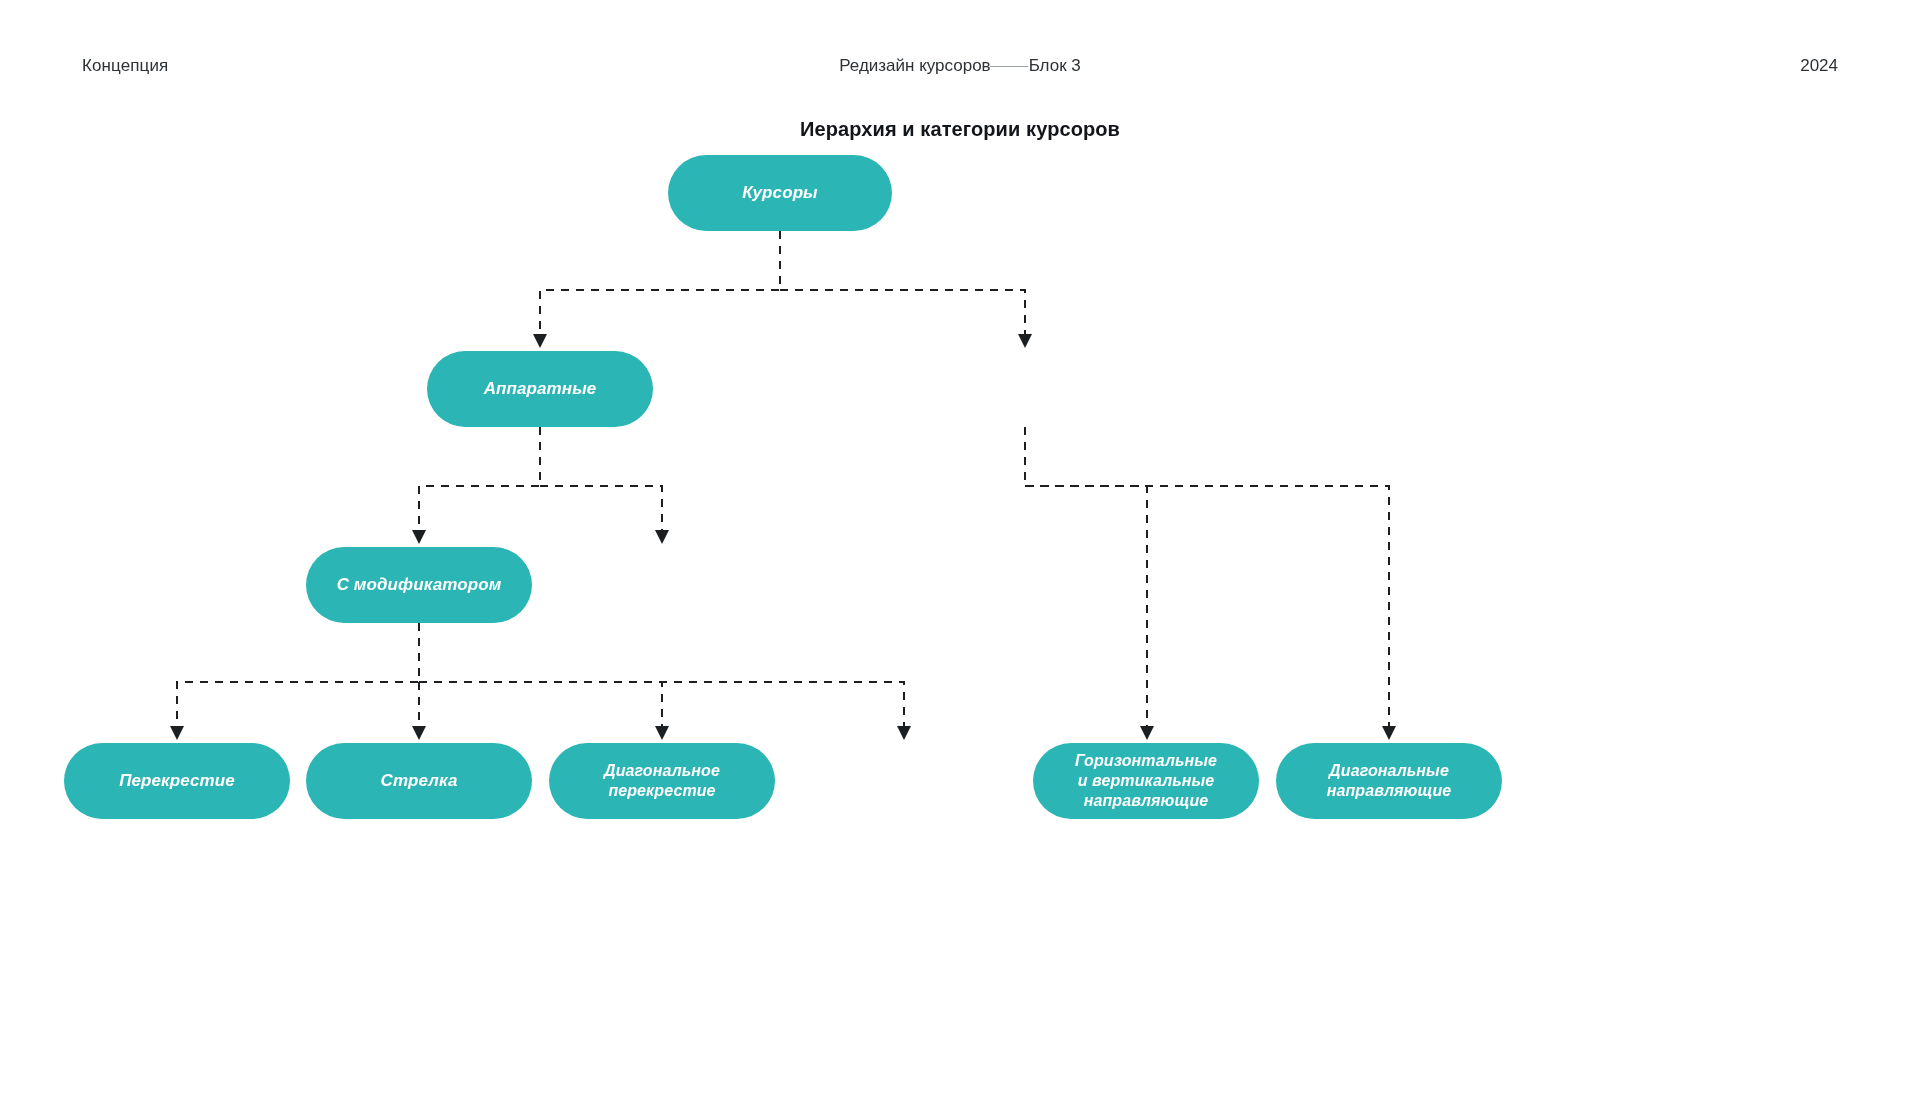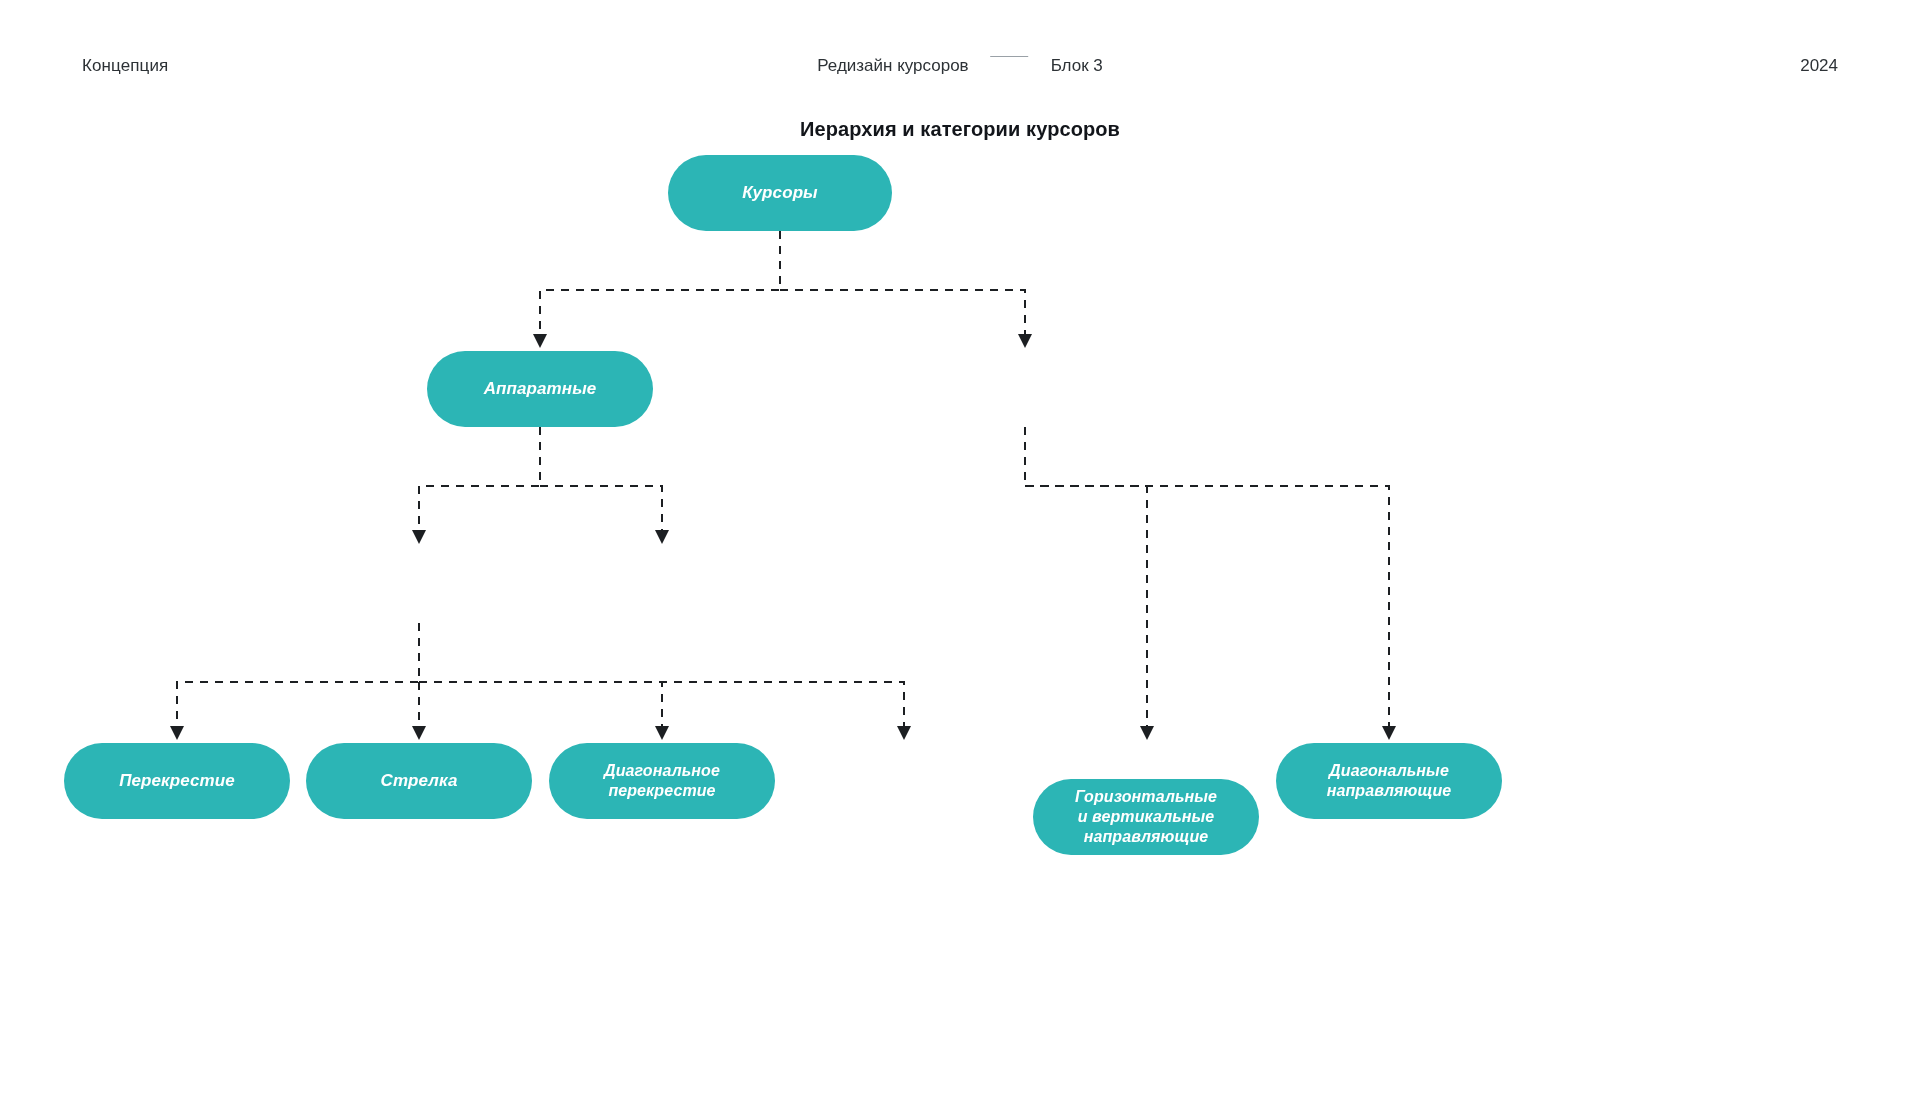--- a/index.html
+++ b/index.html
@@ -33,21 +33,22 @@
     font-size: 17px;
     color: #2d3236;
     letter-spacing: 0.1px;
   }
   .header-center {
     position: absolute;
     left: 50%;
     top: 56px;
     transform: translateX(-50%);
     display: flex;
-    gap: 22px;
+    align-items: center;
+    gap: 0;
     font-size: 17px;
     color: #2d3236;
     white-space: nowrap;
   }
   .header-dash {
     display: inline-block;
     width: 38px;
     height: 1px;
     background: #9aa1a7;
   }
@@ -145,28 +146,31 @@
         <path d="M1025,486 L1389,486 L1389,733" marker-end="url(#arrowhead)"></path>
       </g>
     </svg>
 
     <div class="node" style="left:668px; top:155px; width:224px; height:76px;">
         <span>Курсоры</span>
       </div>
     <div class="node" style="left:427px; top:351px; width:226px; height:76px;">
         <span>Аппаратные</span>
       </div>
+    <div class="node" style="left:306px; top:547px; width:226px; height:76px;">
+        <span>С модификатором</span>
+      </div>
     <div class="node" style="left:64px;  top:743px; width:226px; height:76px;">
         <span>Перекрестие</span>
       </div>
     <div class="node" style="left:306px; top:743px; width:226px; height:76px;">
         <span>Стрелка</span>
       </div>
     <div class="node small" style="left:549px; top:743px; width:226px; height:76px; white-space:pre-line;"><span>Диагональное
 перекрестие</span></div>
-    <div class="node small" style="left:1033px; top:743px; width:226px; height:76px; white-space:pre-line;margin-top:36px;"><span>Горизонтальные
+    <div class="node small" style="left:1033px; top:743px; width:226px; height:76px; white-space:pre-line;"><span>Горизонтальные
 и вертикальные
 направляющие</span></div>
     <div class="node small" style="left:1276px; top:743px; width:226px; height:76px; white-space:pre-line;"><span>Диагональные
 направляющие</span></div>
 
   </div>
 </div>
 
 </body></html>

